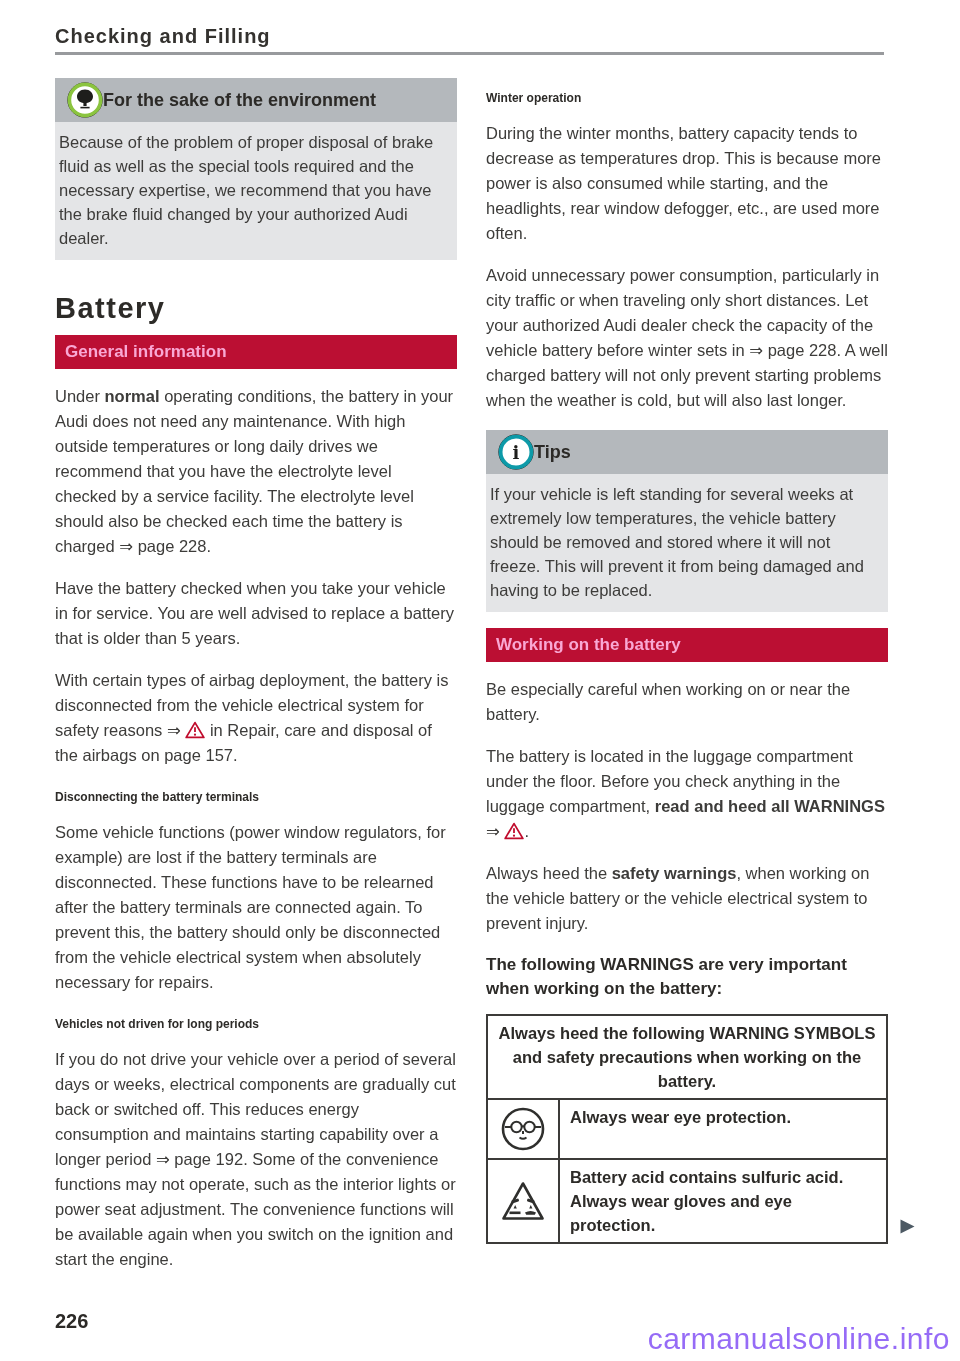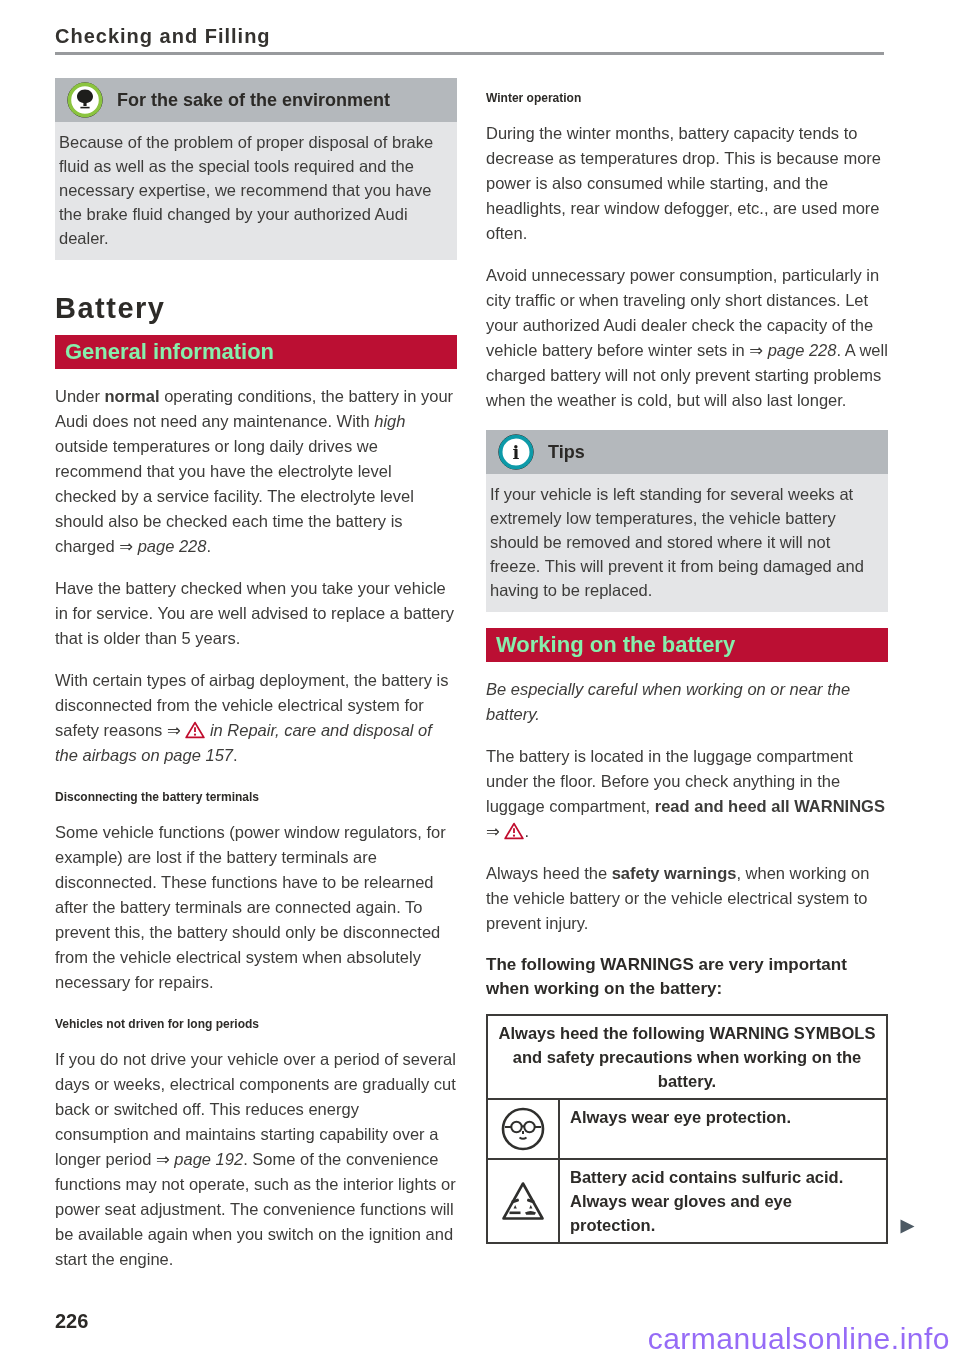--- a/index.html
+++ b/index.html
@@ -14,32 +14,32 @@
   .header-title{position:absolute;left:55px;top:25px;font-size:20px;font-weight:bold;
     letter-spacing:1px;color:#34322f;}
   .header-rule{position:absolute;left:55px;top:52px;width:829px;height:3px;background:#989a9d;}
 
   
   .col{position:absolute;width:402px;font-size:16.5px;line-height:25px;}
   .col-left{left:55px;top:78px;}
   .col-right{left:486px;top:80px;}
   p{margin:0 0 17px;}
   .seg-b{font-weight:bold;}
-  .seg-i{font-style:italic;}
+  .seg-i{}
 
   
   .info-box{margin:0 0 16px;}
   .box-head{background:var(--box-header-gray,#b4b8bc);display:flex;align-items:center;
-    gap:14px;padding:4px 12px;min-height:44px;box-sizing:border-box;}
+    gap:0;padding:4px 12px;min-height:44px;box-sizing:border-box;}
   .box-head .box-title{font-weight:bold;font-size:18px;color:#2c2a27;}
   .box-body{background:var(--box-body-gray,#e4e5e7);padding:8px 4px 10px;line-height:24px;color:#3d3c3a;}
 
   
   .battery-title{font-size:29px;font-weight:bold;letter-spacing:1.5px;color:#2d2b28;margin:36px 0 14px;}
-  .banner{background:var(--accent-red,#bb0f33);color:#86efac;font-weight:bold;font-size:22px;
+  .banner{background:var(--accent-red,#bb0f33);color:#f9a8d4;font-weight:bold;font-size:17px;
     padding:4px 10px 5px;margin:0 0 15px;}
   .subhead{font-size:12px;font-weight:bold;color:#2d2b28;margin:6px 0 11px;line-height:24px;}
   .lead-in{font-size:17px;font-weight:bold;color:#2d2b28;margin:4px 0 13px;line-height:24px;}
 
   
   .badge-icon{flex:0 0 auto;width:36px;height:36px;display:inline-block;}
   .inline-icon{display:inline-block;vertical-align:-3px;line-height:0;}
 
   
   .table-wrap{position:relative;margin-top:2px;}

